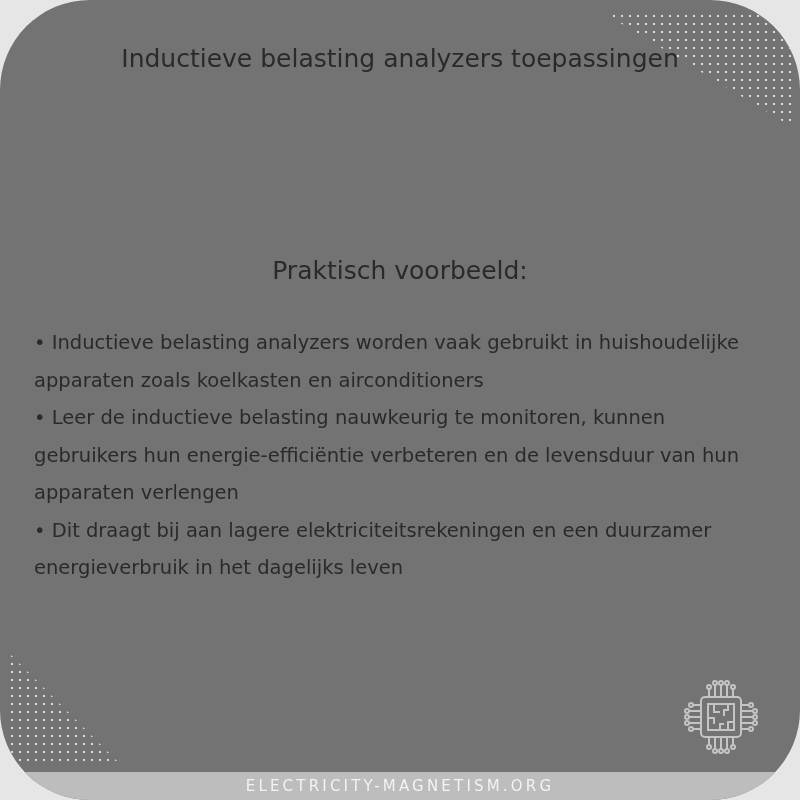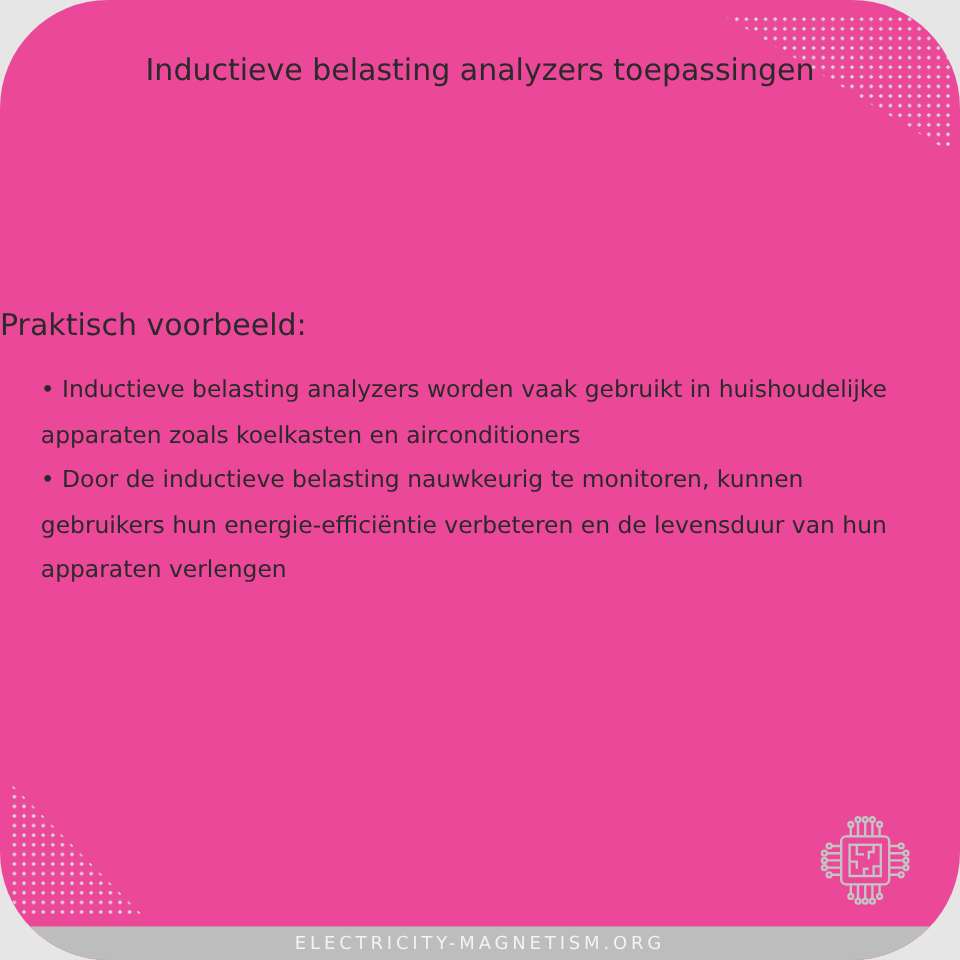--- a/index.html
+++ b/index.html
@@ -1,50 +1,51 @@
 <!DOCTYPE html>
 <html><head>
 <meta charset="utf-8">
 <style>
   html, body { margin:0; padding:0; }
   body { width:800px; height:800px; background:#e6e6e6; position:relative; overflow:hidden; font-family:"DejaVu Sans", sans-serif; }
-  .card { position:absolute; left:0; top:0; width:800px; height:800px; background:#ec4899; border-radius:90px 90px 90px 90px; overflow:hidden; }
+  .card { position:absolute; left:0; top:0; width:800px; height:800px; background:#737373; border-radius:90px 90px 90px 90px; overflow:hidden; }
   .dots-tr { position:absolute; right:8px; top:12px; width:190px; height:115px;
     background-image: radial-gradient(circle, #d8d8d8 1.2px, transparent 1.6px);
     background-size: 8px 8px;
     clip-path: polygon(0 0, 100% 0, 100% 100%); }
   .dots-bl { position:absolute; left:8px; top:652px; width:112px; height:112px;
     background-image: radial-gradient(circle, #d8d8d8 1.2px, transparent 1.6px);
     background-size: 8px 8px;
     clip-path: polygon(0 0, 100% 100%, 0 100%); }
   .footer { position:absolute; left:0; top:772px; width:800px; height:28px; background:#bdbdbd; }
   .footer-text { position:absolute; left:0; width:800px; top:772px; height:28px; line-height:28px; text-align:center; color:#f3f3f3; font-family:"DejaVu Sans", sans-serif; font-size:15px; letter-spacing:3.2px; }
   h1 { position:absolute; left:0; width:800px; top:44px; margin:0; text-align:center; font-weight:normal; font-size:25px; color:#2a2a2a; }
-  h2 { position:absolute; left:0; width:800px; top:256px; margin:0; font-weight:normal; font-size:25px; color:#2a2a2a; }
+  h2 { position:absolute; left:0; width:800px; top:256px; margin:0; text-align:center; font-weight:normal; font-size:25px; color:#2a2a2a; }
   .para { position:absolute; left:34px; width:740px; font-size:19.5px; line-height:37.5px; color:#2a2a2a; }
   .p1 { top:111px; }
-  .list { top:306px; }
+  .list { top:324px; }
   .list div { margin:0; }
   .chip { position:absolute; left:676px; top:672px; width:90px; height:90px; }
 </style>
 </head>
 <body>
 
 <div class="card">
   <div class="dots-tr"></div>
   <div class="dots-bl"></div>
 
   <h1>Inductieve belasting analyzers toepassingen</h1>
 
 
   <h2>Praktisch voorbeeld:</h2>
 
   <div class="para list">
     <div>• Inductieve belasting analyzers worden vaak gebruikt in huishoudelijke apparaten zoals koelkasten en airconditioners</div>
-    <div>• Door de inductieve belasting nauwkeurig te monitoren, kunnen gebruikers hun energie-efficiëntie verbeteren en de levensduur van hun apparaten verlengen</div>
+    <div>• Leer de inductieve belasting nauwkeurig te monitoren, kunnen gebruikers hun energie-efficiëntie verbeteren en de levensduur van hun apparaten verlengen</div>
+    <div>• Dit draagt bij aan lagere elektriciteitsrekeningen en een duurzamer energieverbruik in het dagelijks leven</div>
   </div>
 
   <svg class="chip" viewBox="0 0 90 90" fill="none" stroke="#c4c4c4" stroke-width="2">
     <rect x="25" y="25" width="40" height="40" rx="4"></rect>
     <rect x="32" y="32" width="26" height="26"></rect>
     <path d="M38 32 v8 h6 M52 32 v6 h-4 v6 M32 46 h6 v6 M58 50 h-6 v8 M44 58 v-6 h4"></path>
     <path d="M33 25 v-8 M39 25 v-12 M45 25 v-12 M51 25 v-12 M57 25 v-8"></path>
     <circle cx="33" cy="15" r="2"></circle>
       <circle cx="39" cy="11" r="2"></circle>
       <circle cx="45" cy="11" r="2"></circle>

